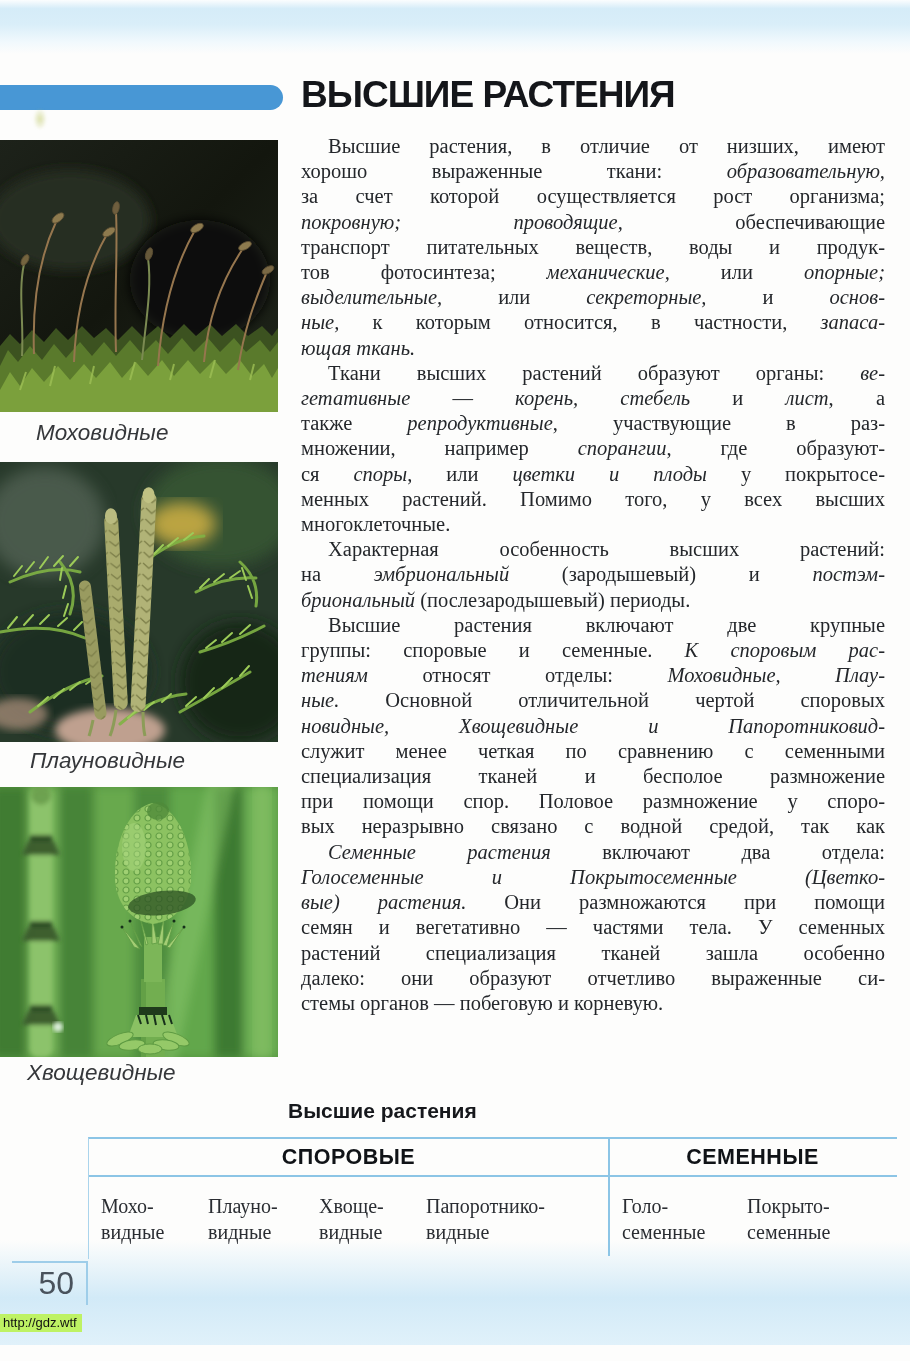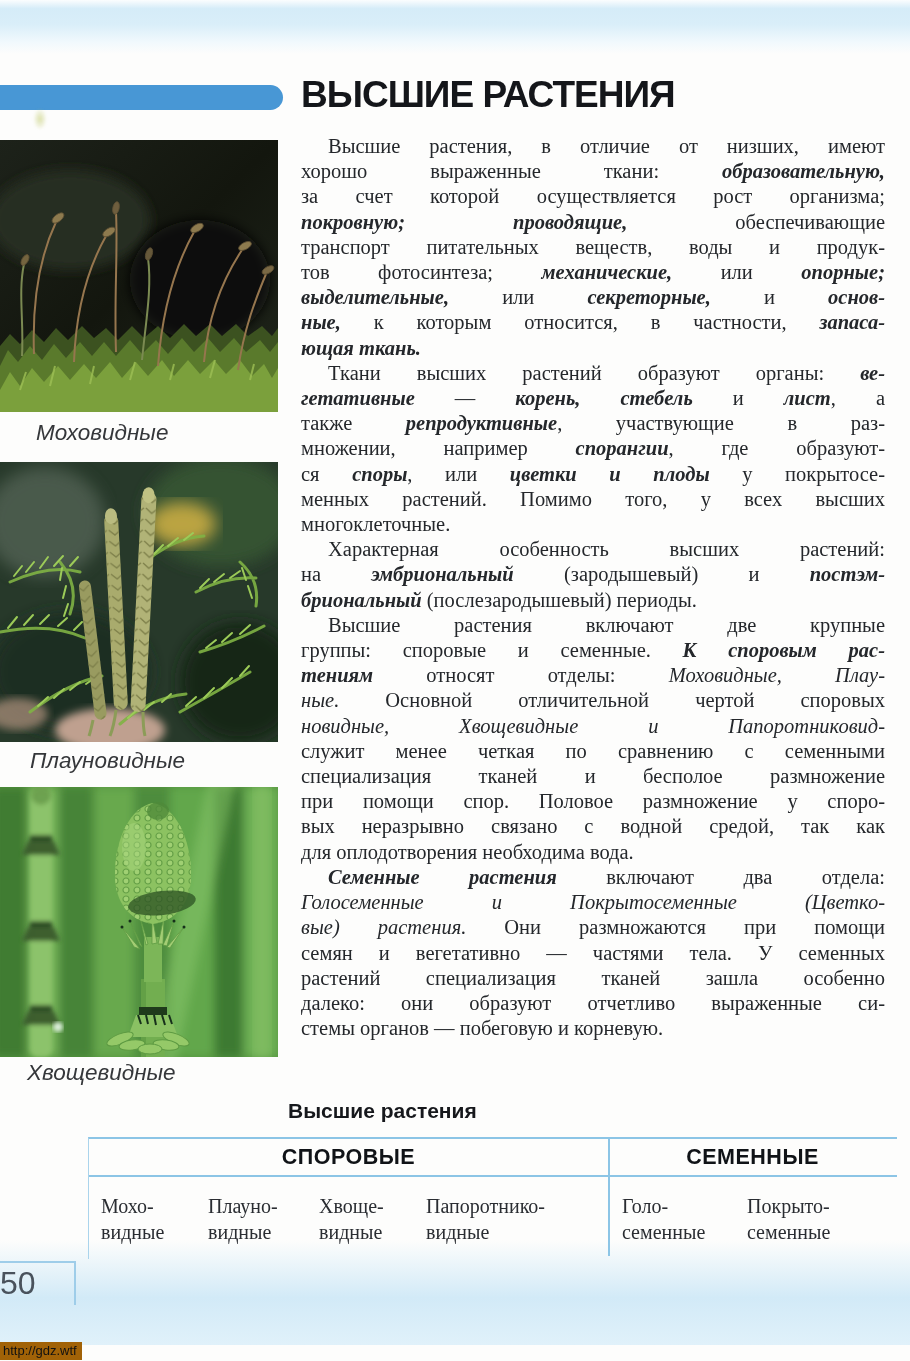--- a/index.html
+++ b/index.html
@@ -31,21 +31,21 @@
   .cap1 { left:36px; top:420px;text-align:right; }
   .cap2 { left:30px; top:748px; }
   .cap3 { left:27px; top:1060px; }
 
   .article { position:absolute; left:301px; top:134px; width:584px; font-size:20.5px;
              line-height:25.2px; color:#24272b; }
   .para { margin:0; }
   .tline { text-align:justify; text-align-last:justify; }
   .tline.last { text-align-last:left; }
   .tline.first { text-indent:27px; }
-  .r-bi { font-weight:700; font-style:italic; }
+  .r-bi { font-weight:400; font-style:italic; }
   .r-i  { font-style:italic;margin-top:24px; }
 
   .tbl-label { position:absolute; left:288px; top:1099px; font-family:"Liberation Sans",sans-serif;
                font-weight:700; font-size:21px; color:#16181c; }
 
   .tbl { position:absolute; left:88px; top:1137px; width:808px; height:120px;
          border-top:2px solid #8cc5e6; border-left:1.5px solid #aad4ec; box-sizing:content-box; }
   .tbl-head { display:flex; height:36px; align-items:center;justify-content:space-between; }
   .th { width:519px; text-align:center; font-family:"Liberation Sans",sans-serif; font-weight:700;
         font-size:21.5px; color:#101317; letter-spacing:0.5px; }
@@ -54,26 +54,26 @@
   .tbl-divider { position:absolute; left:519px; top:0; width:2px; height:117px; background:#8cc5e6; }
   .tbl-body { display:flex; padding-top:18px; }
   .tc  { width:519px; padding-left:12px; box-sizing:border-box; }
   .tc2 { width:289px; padding-left:14px; }
   .titem { display:inline-block; vertical-align:top; font-size:20px; line-height:26px; color:#2a2d32; }
   .tc  .titem:nth-child(1){ width:107px; }
   .tc  .titem:nth-child(2){ width:111px; }
   .tc  .titem:nth-child(3){ width:107px; }
   .tc2 .titem:nth-child(1){ width:125px; }
 
-  .pagenum-box { position:absolute; left:0; top:1261px; width:76px; height:44px;
-    border-top:2px solid #9ecde9; border-right:2px solid #9ecde9; box-sizing:border-box; text-align:left; }
+  .pagenum-box { position:absolute; left:12px; top:1261px; width:76px; height:44px;
+    border-top:2px solid #9ecde9; border-right:2px solid #9ecde9; box-sizing:border-box; text-align:right; }
   .pagenum-box span { display:inline-block; margin-top:2px; padding-right:12px;
     font-family:"Liberation Sans",sans-serif; font-size:32px; color:#49525c; }
 
-  .watermark { position:absolute; left:0; top:1342px; background:#a16207;
+  .watermark { position:absolute; left:0; top:1314px; background:#bef264;
     font-family:"Liberation Sans",sans-serif; font-size:13px; color:#111; padding:1px 5px 2px 3px; }
 </style>
 </head>
 <body>
 
 <div class="page">
   <div class="band-top"></div>
   <div class="band-bottom"></div>
 
   <div class="pill"></div>
@@ -269,21 +269,20 @@
       <div class="para">
         <div class="tline first"><span class="r-n">Высшие растения включают две крупные</span></div>
         <div class="tline"><span class="r-n">группы: споровые и семенные. </span><span class="r-bi">К споровым рас-</span></div>
         <div class="tline"><span class="r-bi">тениям</span><span class="r-n"> относят отделы: </span><span class="r-i">Моховидные, Плау-</span></div>
         <div class="tline"><span class="r-i">ные.</span><span class="r-n"> Основной отличительной чертой споровых</span></div>
         <div class="tline"><span class="r-i">новидные, Хвощевидные и Папоротниковид-</span></div>
         <div class="tline"><span class="r-n">служит менее четкая по сравнению с семенными</span></div>
         <div class="tline"><span class="r-n">специализация тканей и бесполое размножение</span></div>
         <div class="tline"><span class="r-n">при помощи спор. Половое размножение у споро-</span></div>
         <div class="tline"><span class="r-n">вых неразрывно связано с водной средой, так как</span></div>
-        <div class="tline last"><span class="r-n">для оплодотворения необходима вода.</span></div>
       </div>
       <div class="para">
         <div class="tline first"><span class="r-bi">Семенные растения</span><span class="r-n"> включают два отдела:</span></div>
         <div class="tline"><span class="r-i">Голосеменные и Покрытосеменные (Цветко-</span></div>
         <div class="tline"><span class="r-i">вые) растения.</span><span class="r-n"> Они размножаются при помощи</span></div>
         <div class="tline"><span class="r-n">семян и вегетативно — частями тела. У семенных</span></div>
         <div class="tline"><span class="r-n">растений специализация тканей зашла особенно</span></div>
         <div class="tline"><span class="r-n">далеко: они образуют отчетливо выраженные си-</span></div>
         <div class="tline last"><span class="r-n">стемы органов — побеговую и корневую.</span></div>
       </div>

